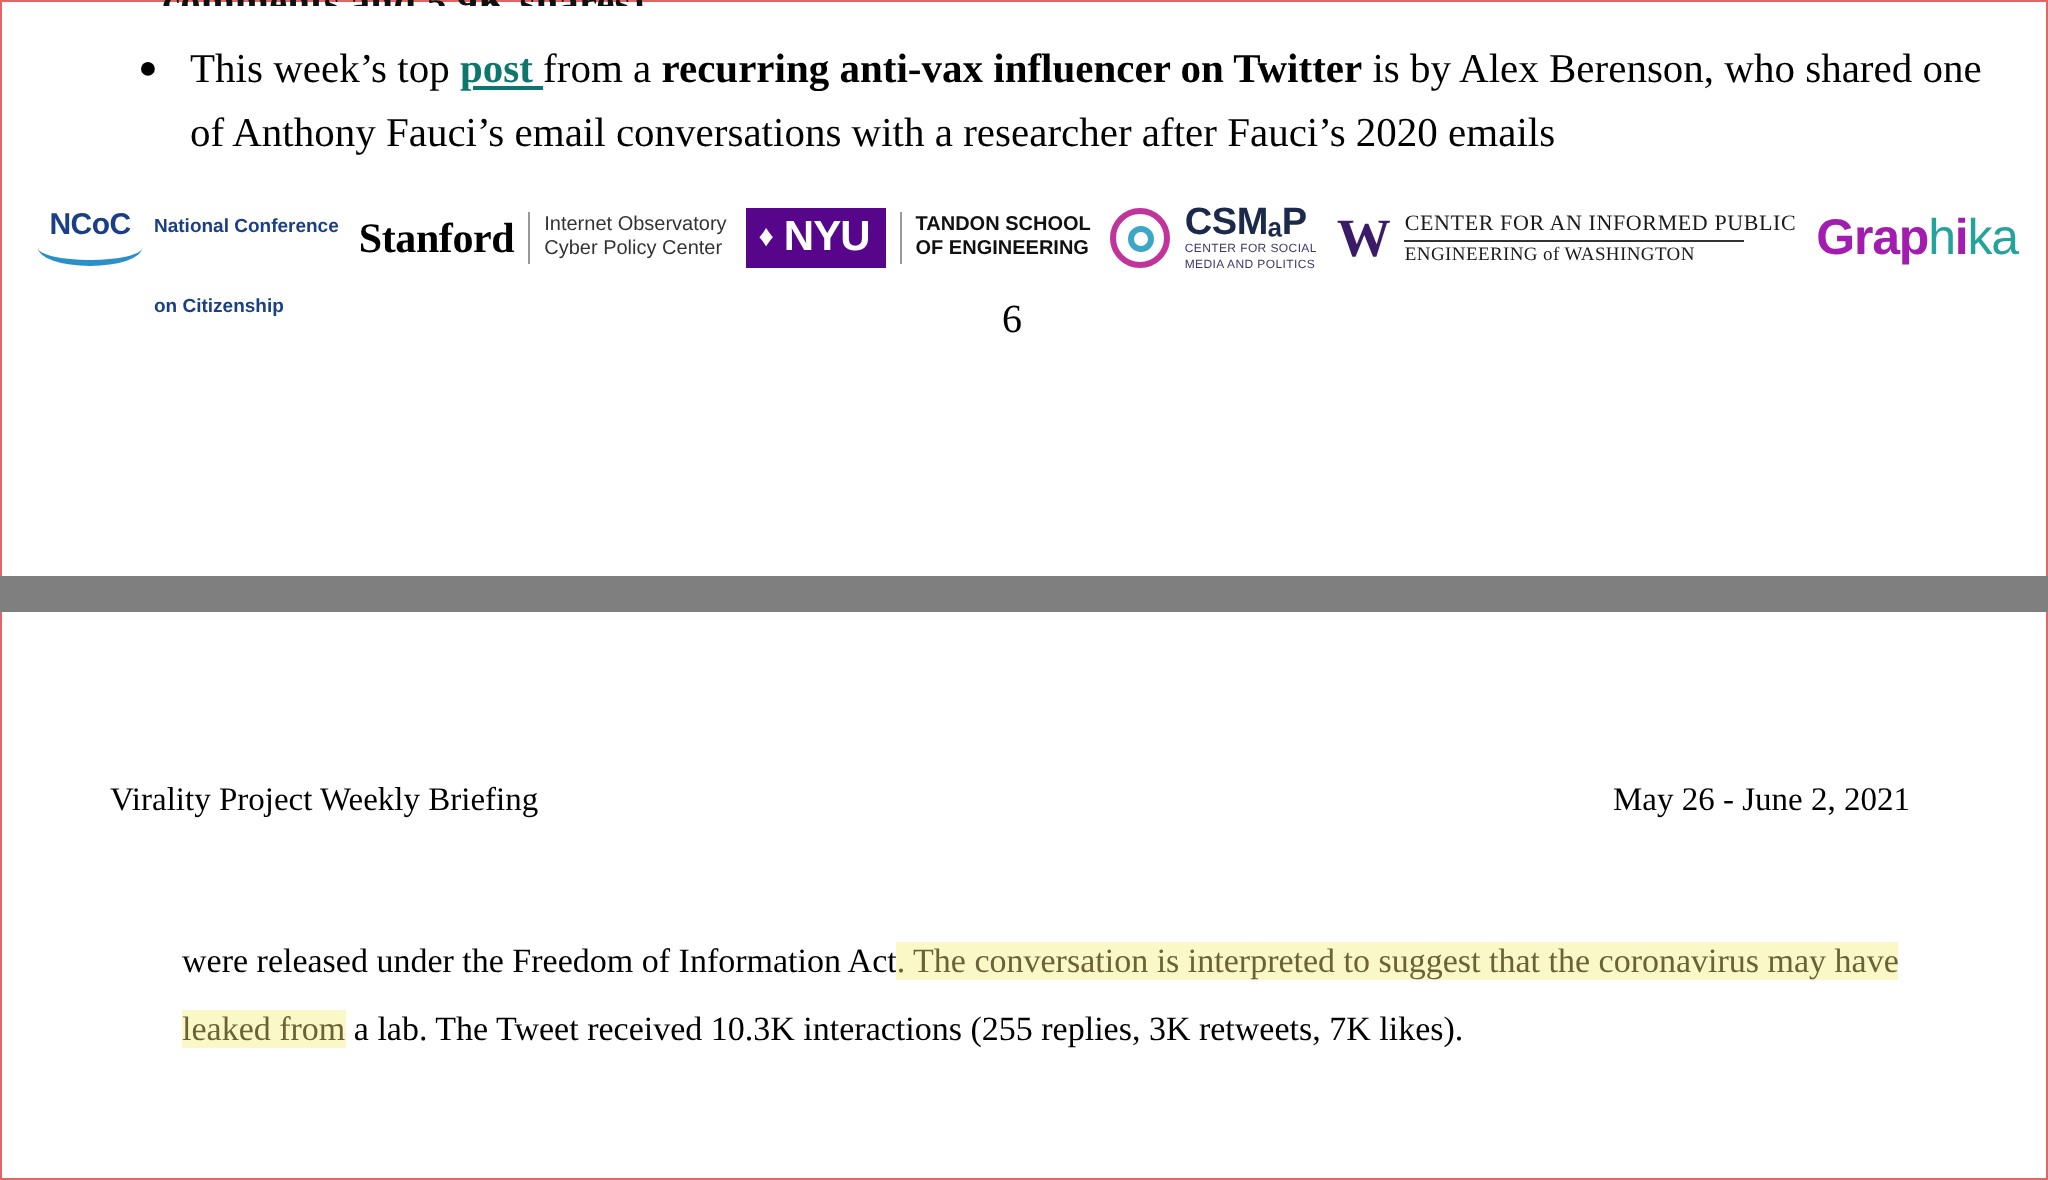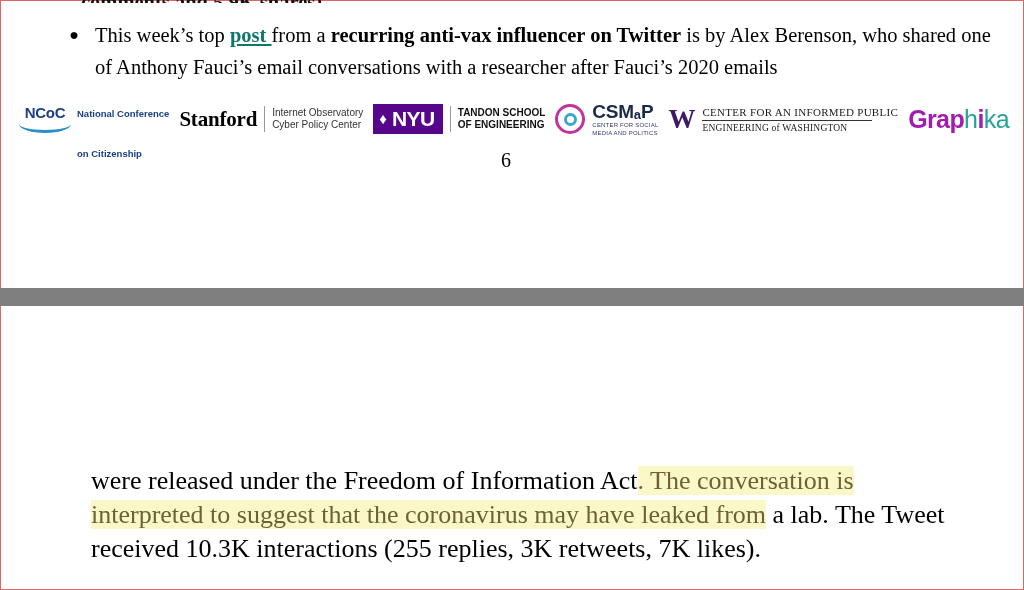--- a/index.html
+++ b/index.html
@@ -296,21 +296,21 @@
     width: 900px;
     display: flex;
     justify-content: space-between;
     font-size: 16.5px;
   }
   .body-block {
     position: absolute;
     left: 90px;
     top: 158px;
     width: 868px;
-    font-size: 26px;
+    font-size: 17px;
     line-height: 34px;
     text-align: left;
   }
   .hl {
     background: #fbf8c8;
     color: #6b6238;
   }
 </style>
 </head>
 <body>
@@ -387,17 +387,21 @@
       </div>
 
     </div>
 
     <div class="page-number">6</div>
   </div>
 
   <div class="gap-bar"></div>
 
   <div class="page-bottom">
+    <div class="header-row">
+      <div>Virality Project Weekly Briefing</div>
+      <div>May 26 - June 2, 2021</div>
+    </div>
 
     <div class="body-block"><span>were released under the Freedom of Information Act</span><span class="hl">. The conversation is interpreted to suggest that the coronavirus may have leaked from</span><span> a lab. The Tweet received 10.3K interactions (255 replies, 3K retweets, 7K likes).</span></div>
   </div>
 
 </div>
 
 </body></html>

